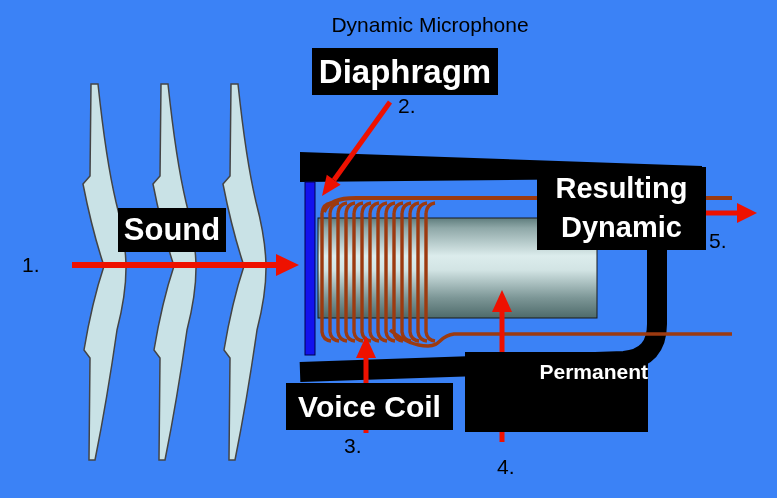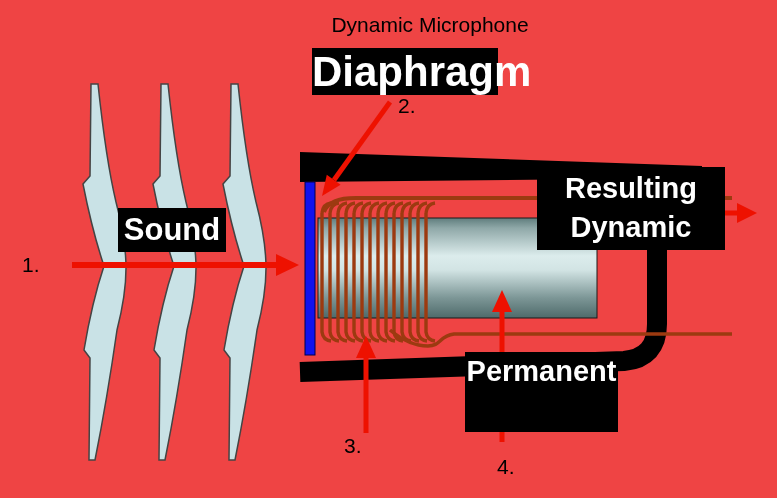--- a/index.html
+++ b/index.html
@@ -1,37 +1,37 @@
 <!DOCTYPE html>
 <html><head>
 <meta charset="utf-8">
 <style>
   html,body{margin:0;padding:0;background:#ffffff;}
   #canvas{
-    position:relative;width:777px;height:498px;background:#ef4444;
+    position:relative;width:777px;height:498px;background:#3b82f6;
     font-family:"Liberation Sans",sans-serif;overflow:hidden;
   }
   #diagram-svg{position:absolute;left:0;top:0;width:777px;height:498px;}
   .label-box{
     position:absolute;background:#000000;color:#ffffff;font-weight:bold;
     text-align:center;white-space:nowrap;
   }
   .label-line{display:block;}
   .num{
     position:absolute;color:#000000;font-size:21px;font-weight:normal;
   }
   #page-title{
     position:absolute;left:295px;top:13px;width:270px;text-align:center;
     font-size:21px;color:#000000;
   }
   #sound-box{left:118px;top:208px;width:108px;height:44px;font-size:31px;line-height:44px;}
-  #diaphragm-box{left:312px;top:48px;width:186px;height:47px;font-size:42px;line-height:47px;}
-  #resulting-box{left:537px;top:167px;width:188px;height:83px;font-size:29px;line-height:39px;padding-top:2px;box-sizing:border-box;}
+  #diaphragm-box{left:312px;top:48px;width:186px;height:47px;font-size:33px;line-height:47px;}
+  #resulting-box{left:537px;top:167px;width:169px;height:83px;font-size:29px;line-height:39px;padding-top:2px;box-sizing:border-box;}
   #voice-box{left:286px;top:383px;width:167px;height:47px;font-size:30px;line-height:47px;}
-  #permanent-box{left:465px;top:352px;width:153px;height:80px;font-size:29px;line-height:39px;}
+  #permanent-box{left:465px;top:352px;width:183px;height:80px;font-size:21px;line-height:39px;text-align:right;}
   #num-1{left:22px;top:253px;}
   #num-2{left:398px;top:94px;}
   #num-3{left:344px;top:434px;}
   #num-4{left:497px;top:455px;}
   #num-5{left:709px;top:229px;}
 </style>
 </head>
 <body>
 
 <div id="canvas">
@@ -113,20 +113,23 @@
 
   <div id="diaphragm-box" class="label-box">
     <span>Diaphragm</span>
   </div>
 
   <div id="resulting-box" class="label-box">
     <span class="label-line">Resulting</span>
     <span class="label-line">Dynamic</span>
   </div>
 
+  <div id="voice-box" class="label-box">
+    <span>Voice Coil</span>
+  </div>
 
   <div id="permanent-box" class="label-box">
     <span class="label-line">Permanent</span>
   </div>
 
   <div id="num-1" class="num">1.</div>
   <div id="num-2" class="num">2.</div>
   <div id="num-3" class="num">3.</div>
   <div id="num-4" class="num">4.</div>
   <div id="num-5" class="num">5.</div>

